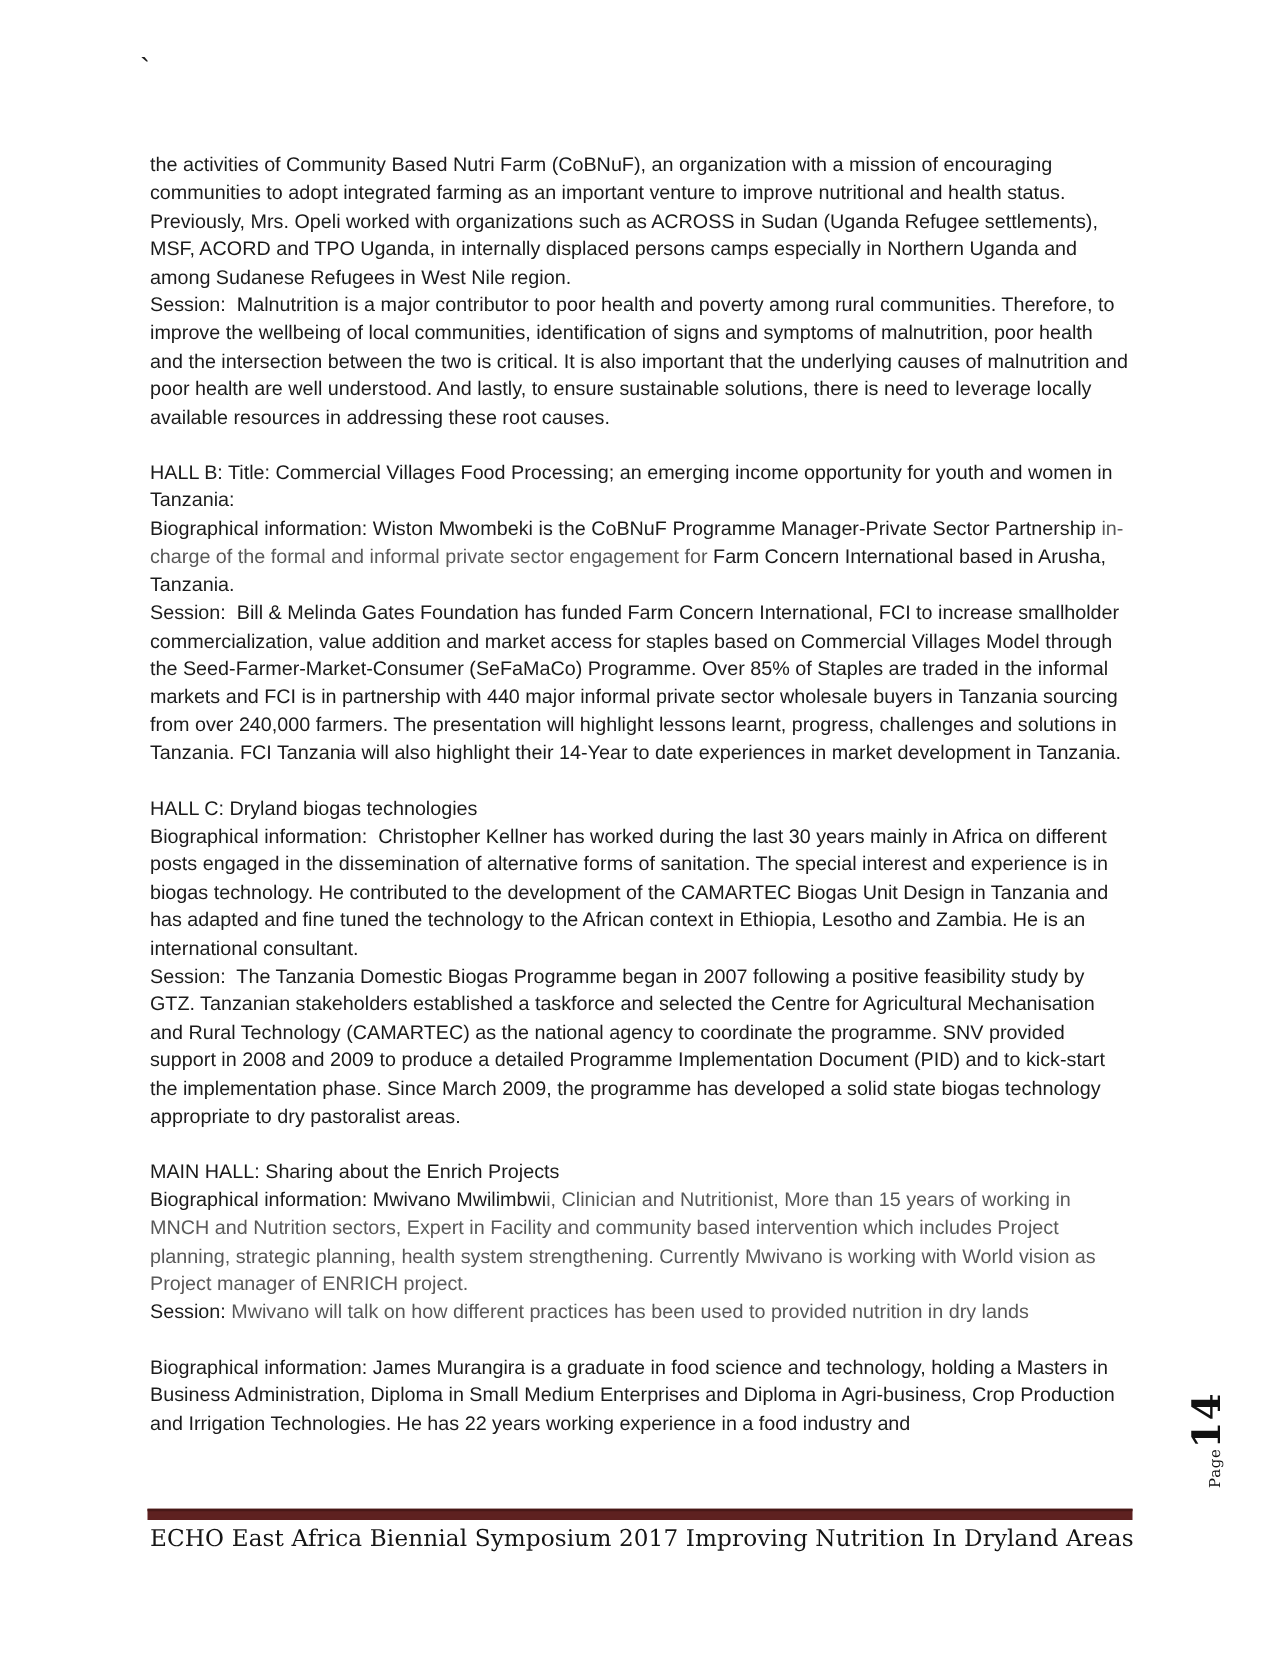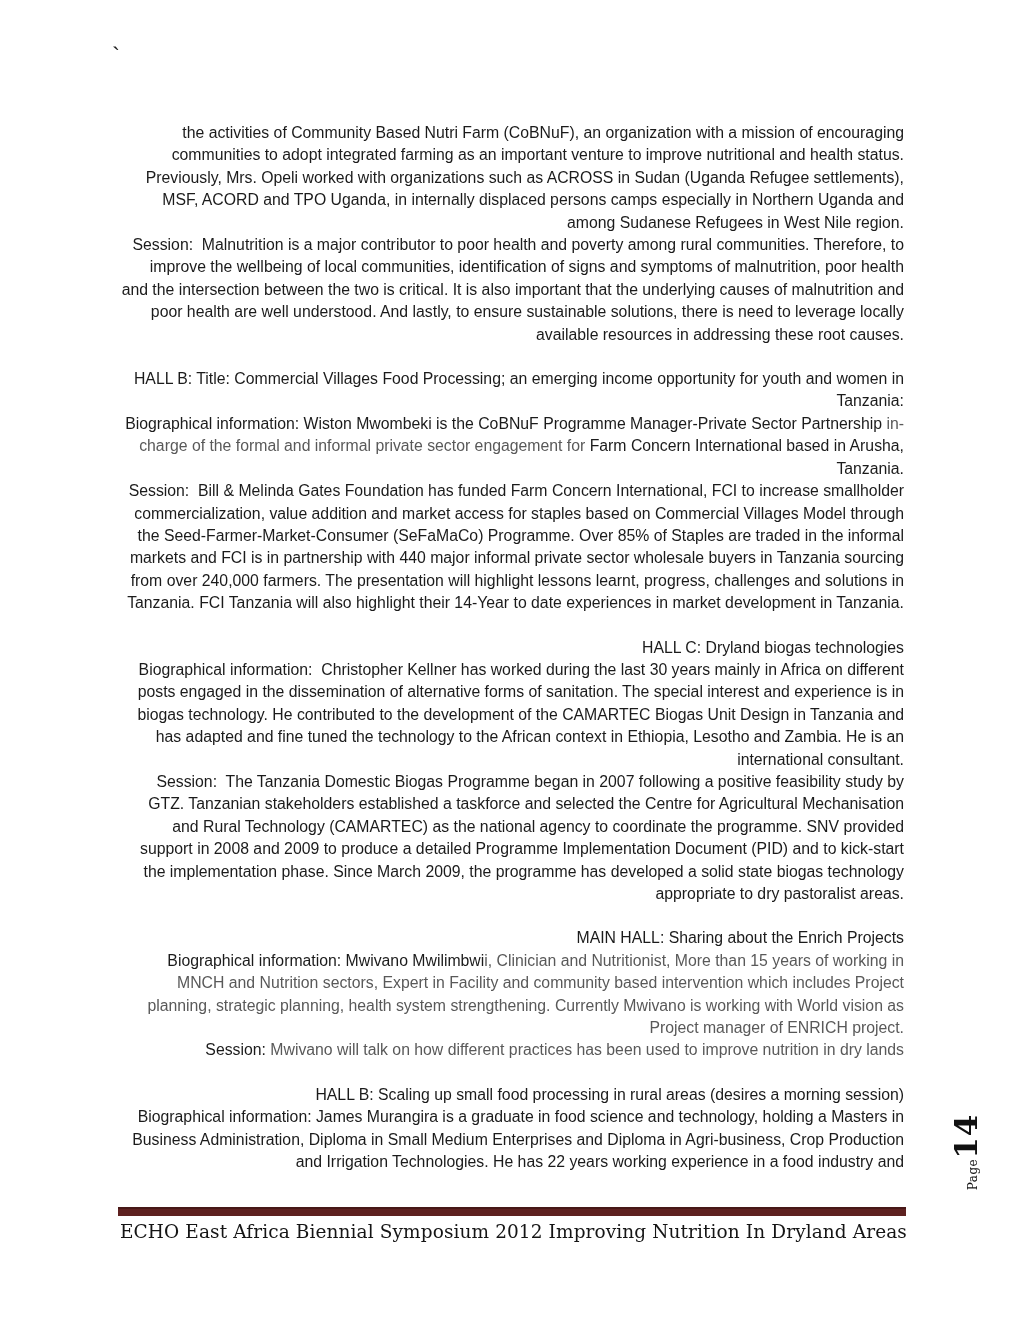--- a/index.html
+++ b/index.html
@@ -28,21 +28,20 @@
     top: 122px;
     width: 784px;
     color: #1b1b1b;
     font-size: 15.8px;
     line-height: 22.4px;
     text-align: left;
   }
   .para {
     margin: 0 0 22px 0;
     white-space: pre-wrap;
-    text-align: right;
   }
   .para:last-child { margin-bottom: 0; }
   .b { font-weight: normal; }
   .gray { color: #595959; }
   .footer-bar {
     position: absolute;
     left: 118px;
     top: 1207px;
     width: 788px;
     height: 7px;
@@ -94,25 +93,24 @@
     <p class="para"><span>the activities of Community Based Nutri Farm (CoBNuF), an organization with a mission of encouraging communities to adopt integrated farming as an important venture to improve nutritional and health status. Previously, Mrs. Opeli worked with organizations such as ACROSS in Sudan (Uganda Refugee settlements), MSF, ACORD and TPO Uganda, in internally displaced persons camps especially in Northern Uganda and among Sudanese Refugees in West Nile region.
 </span><span class="b">Session:</span><span>  Malnutrition is a major contributor to poor health and poverty among rural communities. Therefore, to improve the wellbeing of local communities, identification of signs and symptoms of malnutrition, poor health and the intersection between the two is critical. It is also important that the underlying causes of malnutrition and poor health are well understood. And lastly, to ensure sustainable solutions, there is need to leverage locally available resources in addressing these root causes.</span></p>
     <p class="para"><span class="b">HALL B: Title: Commercial Villages Food Processing; an emerging income opportunity for youth and women in Tanzania:
 </span><span class="b">Biographical information:</span><span> Wiston Mwombeki is the CoBNuF Programme Manager-Private Sector Partnership </span><span class="gray" style="color: rgb(89, 89, 89);">in-charge of the formal and informal private sector engagement for </span><span>Farm Concern International based in Arusha, Tanzania.
 </span><span class="b">Session:</span><span>  Bill &amp; Melinda Gates Foundation has funded Farm Concern International, FCI to increase smallholder commercialization, value addition and market access for staples based on Commercial Villages Model through the Seed-Farmer-Market-Consumer (SeFaMaCo) Programme. Over 85% of Staples are traded in the informal markets and FCI is in partnership with 440 major informal private sector wholesale buyers in Tanzania sourcing from over 240,000 farmers. The presentation will highlight lessons learnt, progress, challenges and solutions in Tanzania. FCI Tanzania will also highlight their 14-Year to date experiences in market development in Tanzania.</span></p>
     <p class="para"><span class="b">HALL C: Dryland biogas technologies
 </span><span class="b">Biographical information:</span><span>  Christopher Kellner has worked during the last 30 years mainly in Africa on different posts engaged in the dissemination of alternative forms of sanitation. The special interest and experience is in biogas technology. He contributed to the development of the CAMARTEC Biogas Unit Design in Tanzania and has adapted and fine tuned the technology to the African context in Ethiopia, Lesotho and Zambia. He is an international consultant.
 </span><span class="b">Session:</span><span>  The Tanzania Domestic Biogas Programme began in 2007 following a positive feasibility study by GTZ. Tanzanian stakeholders established a taskforce and selected the Centre for Agricultural Mechanisation and Rural Technology (CAMARTEC) as the national agency to coordinate the programme. SNV provided support in 2008 and 2009 to produce a detailed Programme Implementation Document (PID) and to kick-start the implementation phase. Since March 2009, the programme has developed a solid state biogas technology appropriate to dry pastoralist areas.</span></p>
     <p class="para"><span class="b">MAIN HALL: Sharing about the Enrich Projects
 </span><span class="b">Biographical information: Mwivano Mwilimbwi</span><span class="gray" style="color: rgb(89, 89, 89);">i, Clinician and Nutritionist, More than 15 years of working in MNCH and Nutrition sectors, Expert in Facility and community based intervention which includes Project planning, strategic planning, health system strengthening. Currently Mwivano is working with World vision as Project manager of ENRICH project.
-</span><span class="b">Session:</span><span class="gray" style="color: rgb(89, 89, 89);"> Mwivano will talk on how different practices has been used to improve nutrition in dry lands</span></p>
-    <p class="para"><span class="b">HALL B: Scaling up small food processing in rural areas (desires a morning session)
-</span><span class="b">Biographical information:</span><span> James Murangira is a graduate in food science and technology, holding a Masters in Business Administration, Diploma in Small Medium Enterprises and Diploma in Agri-business, Crop Production and Irrigation Technologies. He has 22 years working experience in a food industry and</span></p>
+</span><span class="b">Session:</span><span class="gray" style="color: rgb(89, 89, 89);"> Mwivano will talk on how different practices has been used to provided nutrition in dry lands</span></p>
+    <p class="para"><span class="b">Biographical information:</span><span> James Murangira is a graduate in food science and technology, holding a Masters in Business Administration, Diploma in Small Medium Enterprises and Diploma in Agri-business, Crop Production and Irrigation Technologies. He has 22 years working experience in a food industry and</span></p>
   </div>
 
 <div class="footer-bar" style="background: rgb(94, 33, 32);"></div>
 
-<div class="footer-text">ECHO East Africa Biennial Symposium 2012 Improving Nutrition In Dryland Areas</div>
+<div class="footer-text">ECHO East Africa Biennial Symposium 2017 Improving Nutrition In Dryland Areas</div>
 
 <div class="page-number">
   <span class="prefix">Page</span>
     <span class="num">14</span>
 </div>
 
 </body></html>

